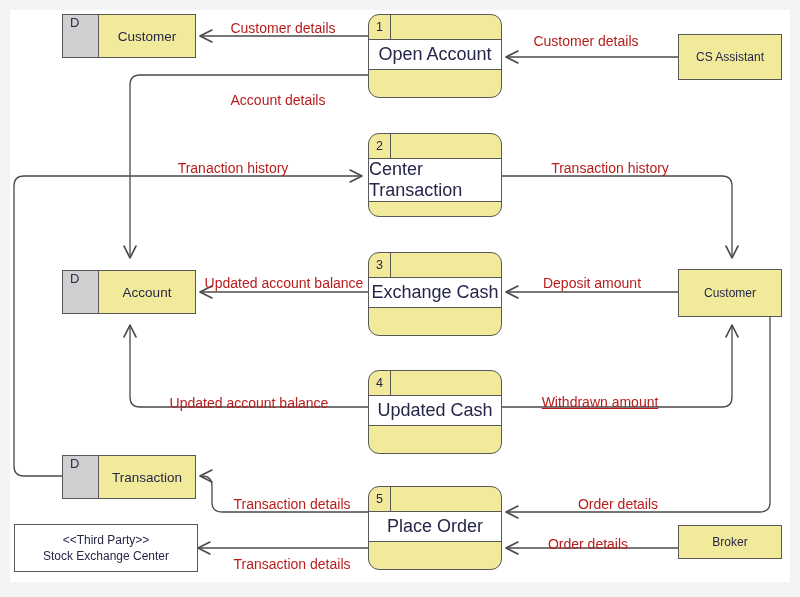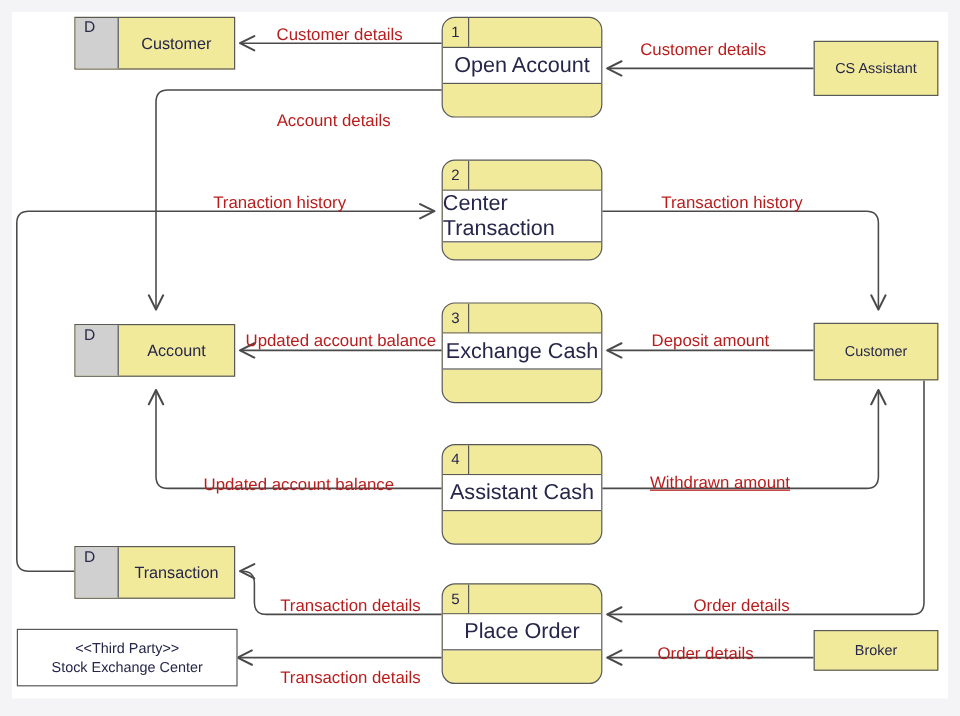--- a/index.html
+++ b/index.html
@@ -228,21 +228,21 @@
     </div>
     <div class="pbody">Exchange Cash</div>
     <div class="pfoot"></div>
   </div>
 
   <div class="process" style="left:368px; top:370px; width:134px; height:84px;">
     <div class="pnum-row">
       <div class="pnum">4</div>
       <div class="pnum-fill"></div>
     </div>
-    <div class="pbody">Assistant Cash</div>
+    <div class="pbody">Updated Cash</div>
     <div class="pfoot"></div>
   </div>
 
   <div class="process" style="left:368px; top:486px; width:134px; height:84px;">
     <div class="pnum-row">
       <div class="pnum">5</div>
       <div class="pnum-fill"></div>
     </div>
     <div class="pbody">Place Order</div>
     <div class="pfoot"></div>

